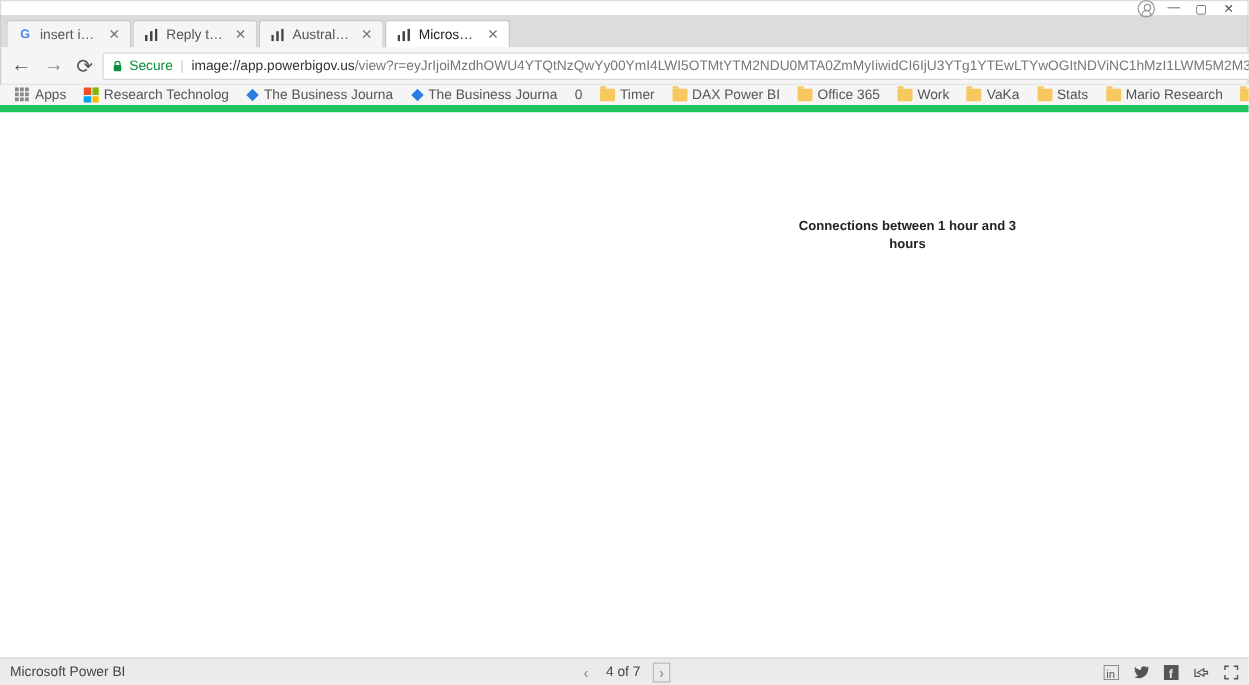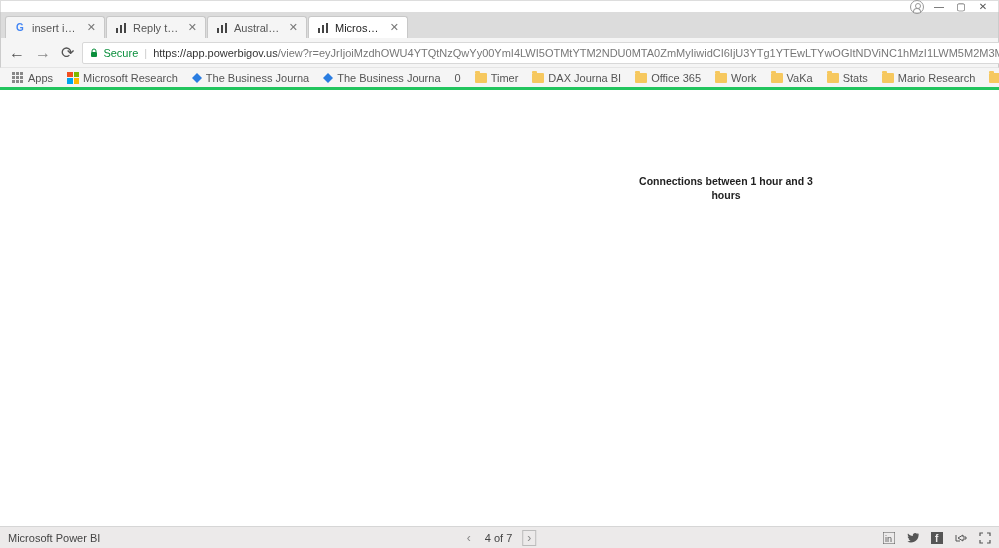--- a/index.html
+++ b/index.html
@@ -13,21 +13,21 @@
     .tab .favicon { width:12px; height:12px; margin-right:6px; display:inline-flex; align-items:center; justify-content:center; }
     .tab .label { white-space: nowrap; overflow: hidden; text-overflow: ellipsis; flex:1; }
     .tab .close { font-size: 11px; color:#777; margin-left:6px; }
     .addressbar-row { height: 30px; background: #f5f5f5; display: flex; align-items: center; padding: 0 8px; gap: 8px; border-bottom:1px solid #e5e5e5; border-left:1px solid #ccc; border-right:1px solid #ccc;}
     .nav-arrows { display:flex; gap:10px; align-items:center; color:#8a8a8a;}
     .nav-arrows .enabled { color:#555; }
     .addr { flex:1; height:22px; background:#fff; border:1px solid #d8d8d8; border-radius:2px; display:flex; align-items:center; padding:0 6px; font-size:11px; color:#333; gap:6px; }
     .addr .secure { color:#0a8f3c; display:flex; align-items:center; gap:4px;}
     .addr .url { color:#777; white-space:nowrap; overflow:hidden; }
     .addr .host { color:#333; }
-    .bookmarks-bar { height:22px; background:#f5f5f5; display:flex; align-items:center; padding:0 8px; gap:6px; font-size:11px; color:#555; border-bottom:3px solid #22c55e;}
+    .bookmarks-bar { height:22px; background:#f5f5f5; display:flex; align-items:center; padding:0 8px; gap:6px; font-size:11px; color:#555; border-bottom:6px solid #22c55e;}
     .bk { display:flex; align-items:center; gap:4px; padding:2px 4px; white-space:nowrap;}
     .folder-icon { width:12px; height:10px; background:#f6c85f; border-radius:1px; display:inline-block; position:relative;}
     .folder-icon::before{content:"";position:absolute;top:-2px;left:0;width:5px;height:2px;background:#f6c85f;border-radius:1px 1px 0 0;}
     .blue-icon { width:10px;height:10px;display:inline-block;}
     .blue-icon svg{display:block;}
     .apps-icon{width:12px;height:12px;display:inline-grid;grid-template-columns:repeat(3,3px);grid-template-rows:repeat(3,3px);gap:1px;}
     .apps-icon span{background:#888;width:3px;height:3px;}
     .ms-icon{width:12px;height:12px;display:inline-grid;grid-template-columns:1fr 1fr;grid-template-rows:1fr 1fr;gap:1px;}
     .ms-icon span:nth-child(1){background:#f25022;}.ms-icon span:nth-child(2){background:#7fba00;}.ms-icon span:nth-child(3){background:#00a4ef;}.ms-icon span:nth-child(4){background:#ffb900;}
     .bookmarks-bar .spacer{flex:1;}
@@ -107,21 +107,21 @@
   <div class="addr">
     <span class="secure">
       <svg width="10" height="10">
           <rect x="2" y="4" width="6" height="5" rx="1" fill="#0a8f3c"></rect>
           <path d="M3 4 V3 a2 2 0 0 1 4 0 V4" stroke="#0a8f3c" fill="none" stroke-width="1"></path>
         </svg>
       <span>Secure</span>
     </span>
     <span style="color:#ccc;">|</span>
     <span class="url">
-      <span class="host">https://app.powerbigov.us</span><span>/view?r=eyJrIjoiMzdhOWU4YTQtNzQwYy00YmI4LWI5OTMtYTM2NDU0MTA0ZmMyIiwidCI6IjU3YTg1YTEwLTYwOGItNDViNC1hMzI1LWM5M2M3M2NhMDk0YyJ9</span>
+      <span class="host">image://app.powerbigov.us</span><span>/view?r=eyJrIjoiMzdhOWU4YTQtNzQwYy00YmI4LWI5OTMtYTM2NDU0MTA0ZmMyIiwidCI6IjU3YTg1YTEwLTYwOGItNDViNC1hMzI1LWM5M2M3M2NhMDk0YyJ9</span>
     </span>
 
   </div>
 
 </div>
 
 <div class="bookmarks-bar">
   <div class="bk">
     <span class="apps-icon">
         <span></span>
@@ -136,21 +136,21 @@
       </span>
     <span>Apps</span>
   </div>
   <div class="bk">
     <span class="ms-icon">
         <span></span>
         <span></span>
         <span></span>
         <span></span>
       </span>
-    <span>Microsoft Research</span>
+    <span>Research Technolog</span>
   </div>
   <div class="bk">
     <span class="blue-icon">
         <svg width="10" height="10">
           <polygon points="0,5 5,0 10,5 5,10" fill="#2a7de1"></polygon>
         </svg>
       </span>
     <span>The Business Journa</span>
   </div>
   <div class="bk">
@@ -163,21 +163,21 @@
   </div>
   <div class="bk">
     <span>0</span>
   </div>
   <div class="bk">
       <span class="folder-icon"></span>
       <span>Timer</span>
     </div>
   <div class="bk">
       <span class="folder-icon"></span>
-      <span>DAX Journa BI</span>
+      <span>DAX Power BI</span>
     </div>
   <div class="bk">
       <span class="folder-icon"></span>
       <span>Office 365</span>
     </div>
   <div class="bk">
       <span class="folder-icon"></span>
       <span>Work</span>
     </div>
   <div class="bk">

